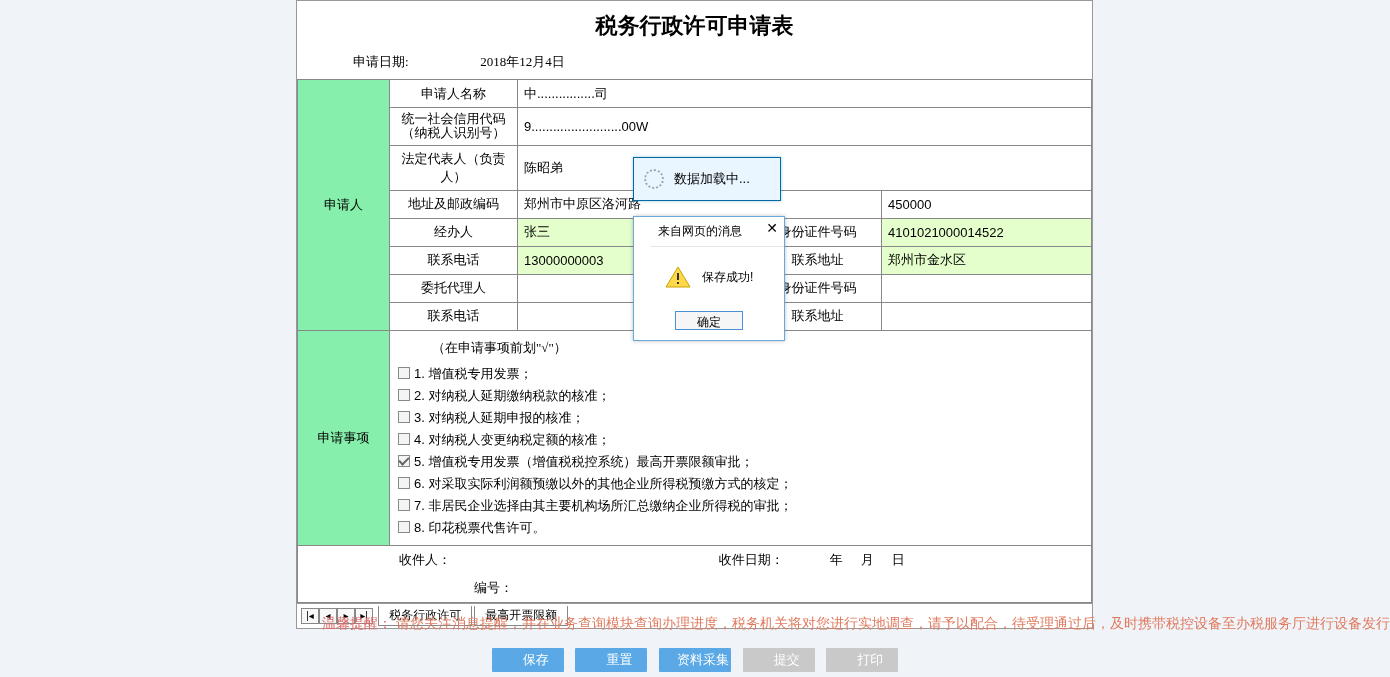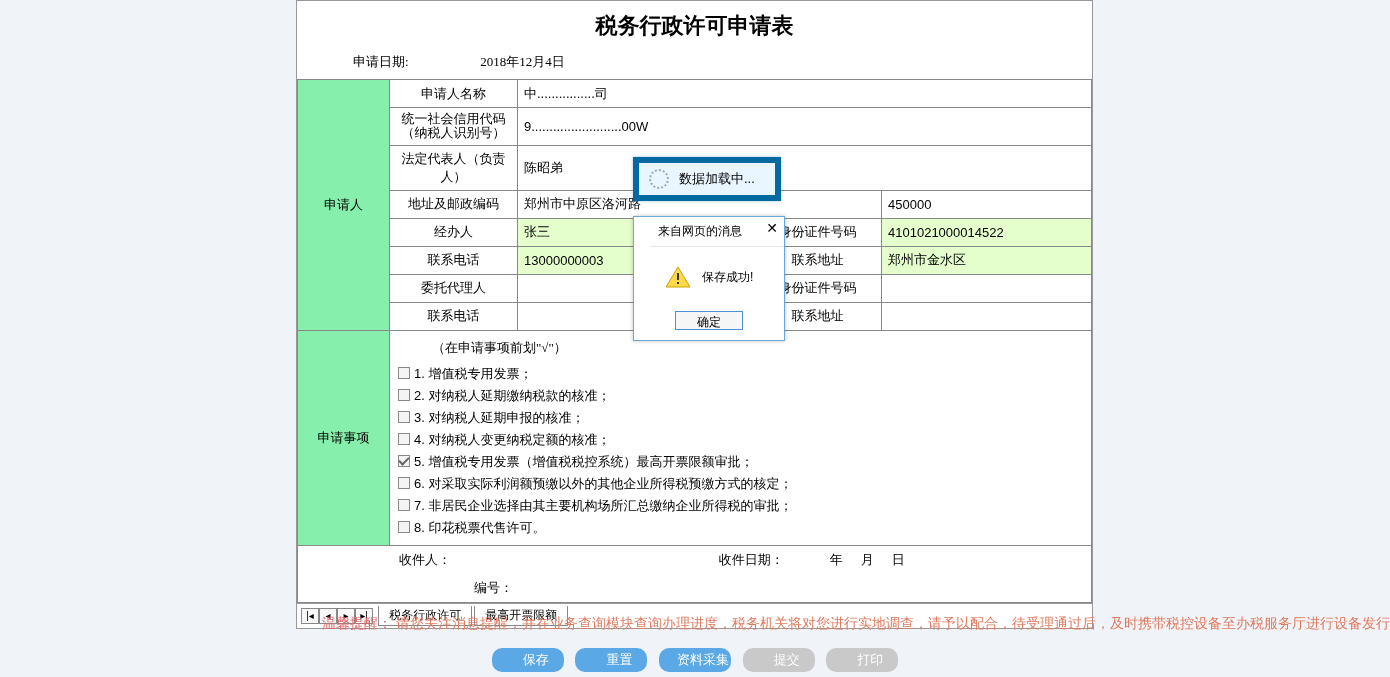--- a/index.html
+++ b/index.html
@@ -126,32 +126,32 @@
   }
   .main-btn {
     display: inline-block;
     width: 72px; height: 24px;
     line-height: 24px;
     background: #5aa9e6;
     color: #fff;
     font-size: 13px;
     margin: 0 4px;
     cursor: pointer;
-    border-radius: 10px;
+    border-radius: 1px;
     padding-left: 16px;
   }
   .main-btn.disabled { background: #c9c9c9; }
 
   
   .loading-toast {
     position: absolute;
     left: 633px; top: 157px;
     width: 148px; height: 44px;
     background: #eaf6ff;
-    border: 6px solid #0369a1;
+    border: 1px solid #0369a1;
     box-shadow: 0 0 3px rgba(0,120,200,.4);
     display: flex;
     align-items: center;
     padding-left: 10px;
     font-size: 13px;
     z-index: 20;
   }
   .spinner {
     width: 20px; height: 20px;
     border: 2px dotted #9aa7b0;

